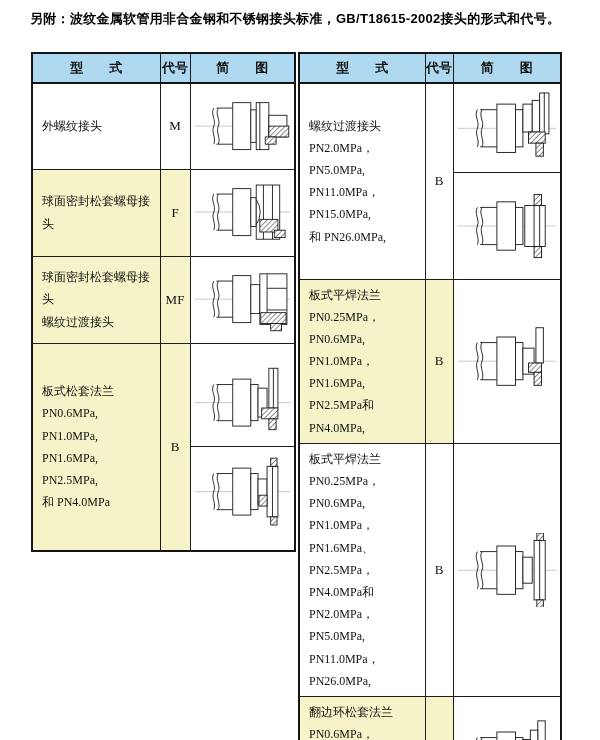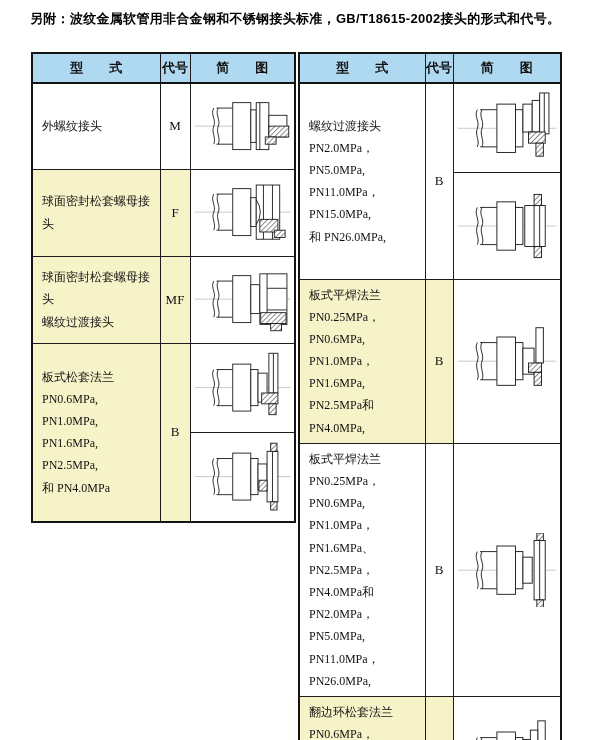--- a/index.html
+++ b/index.html
@@ -134,21 +134,21 @@
                 <rect x="74" y="12" width="30" height="56" fill="#fff" stroke="#1c1c1c" stroke-width="1"></rect>
                 <line x1="82" y1="12" x2="82" y2="68" stroke="#1c1c1c" stroke-width="1"></line>
                 <line x1="82" y1="28" x2="104" y2="28" stroke="#1c1c1c" stroke-width="1"></line>
                 <line x1="82" y1="52" x2="104" y2="52" stroke="#1c1c1c" stroke-width="1"></line>
                 <rect x="75" y="55" width="28" height="12" fill="url(#hch)" stroke="#1c1c1c" stroke-width="1"></rect>
                 <rect x="86" y="67" width="12" height="8" fill="url(#hch)" stroke="#1c1c1c" stroke-width="1"></rect>
               </svg>
             </div>
           </td>
     </tr>
-    <tr style="height:179px">
+    <tr style="height:208px">
       <td class="c-type hl">
             <div class="celltext">板式松套法兰
 PN0.6MPa, PN1.0MPa,
 PN1.6MPa, PN2.5MPa,
 和 PN4.0MPa</div>
           </td>
       <td class="c-code hl">B</td>
       <td class="c-diag">
         <div class="split" style="height:177px">
           <div class="sub">

